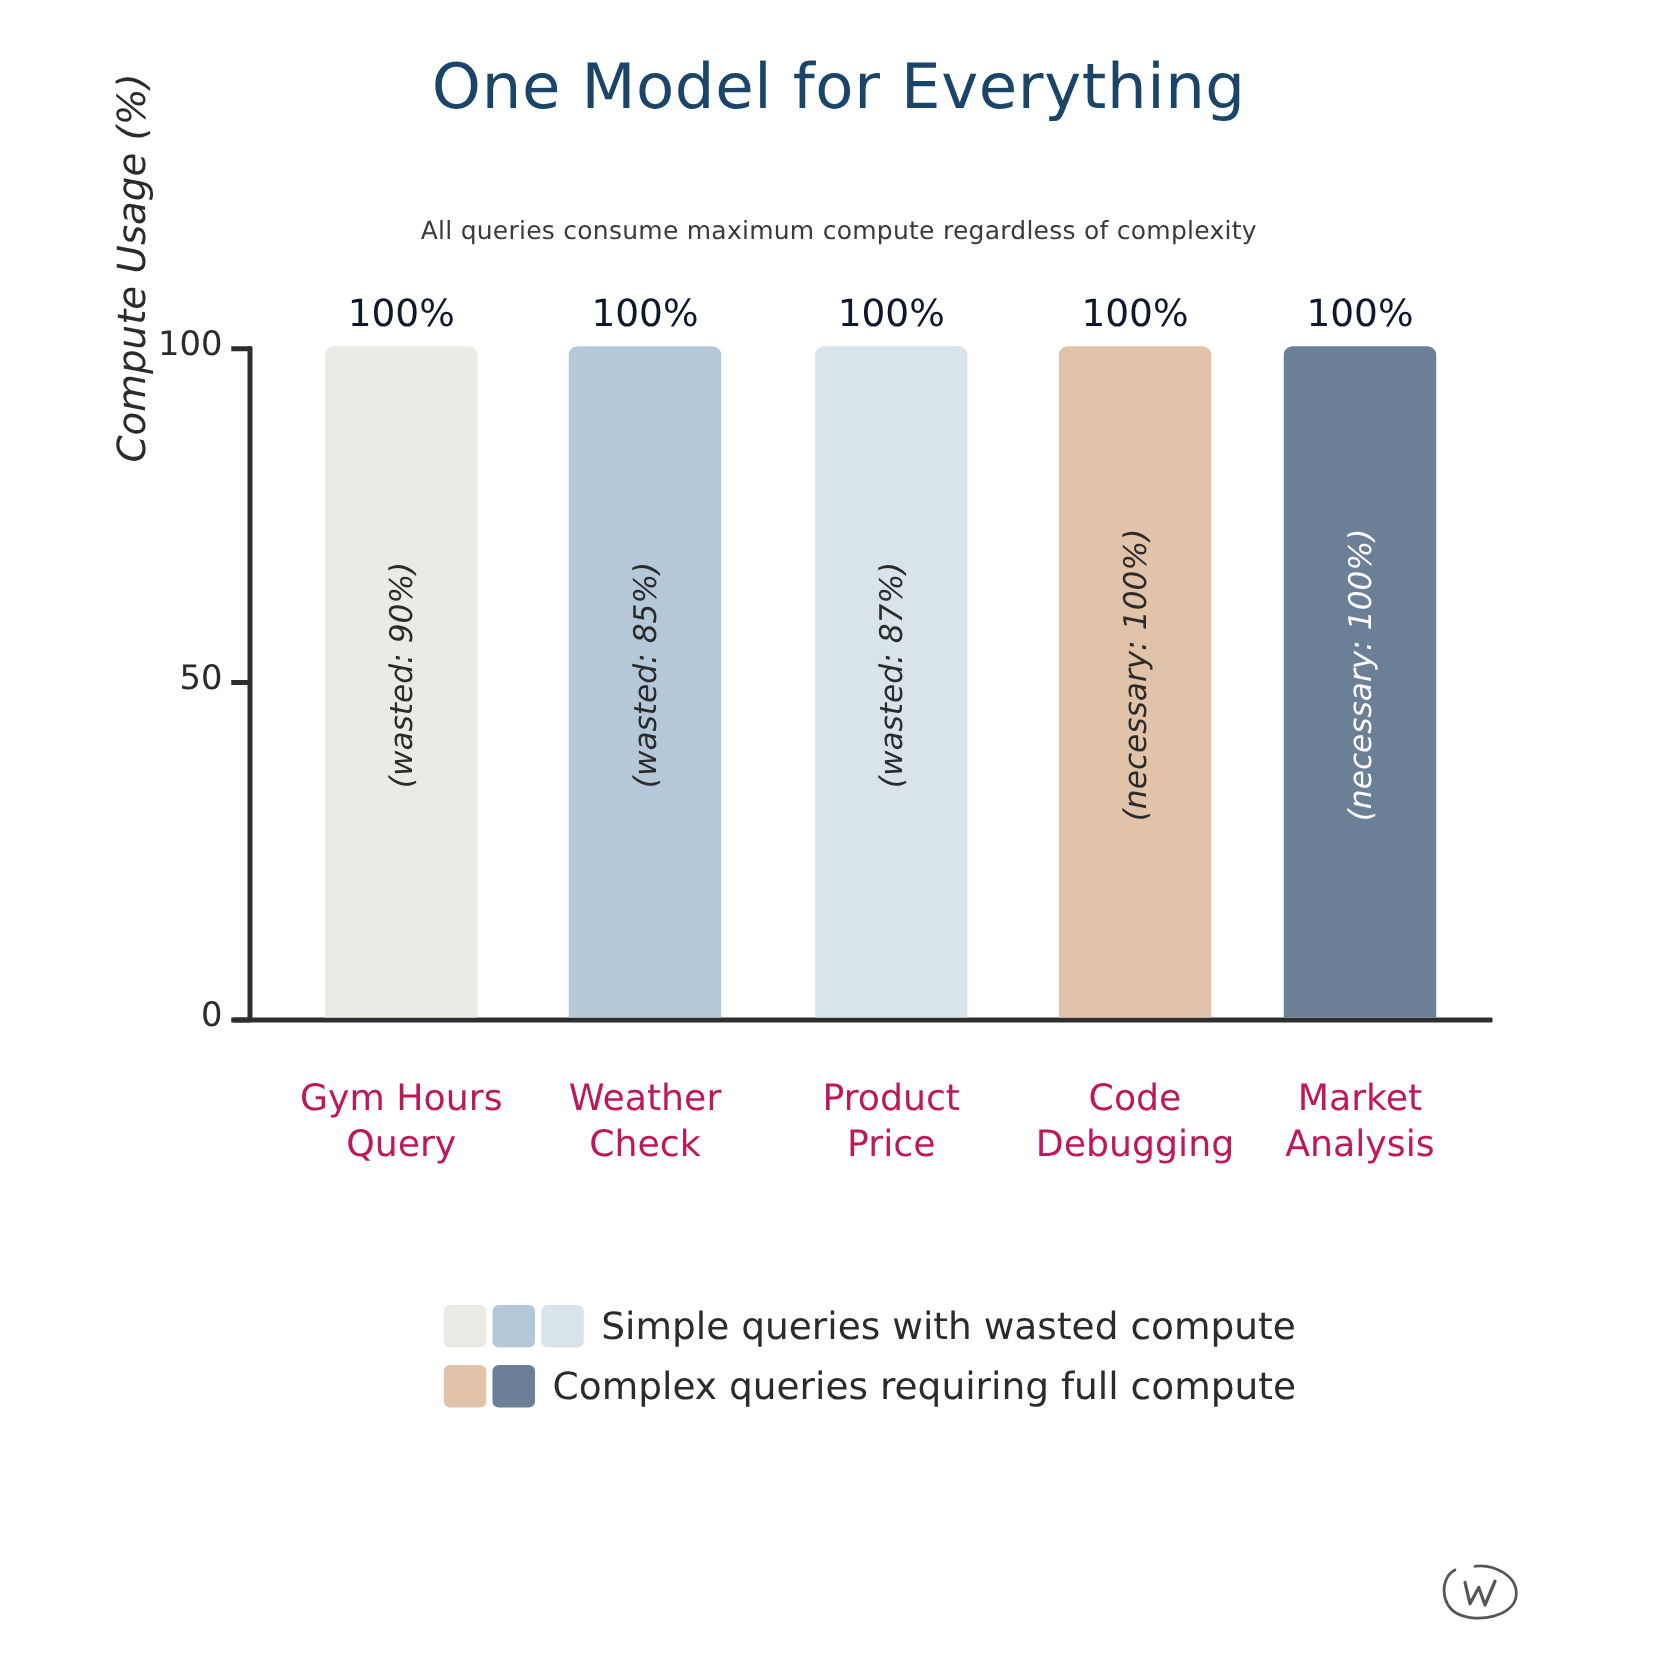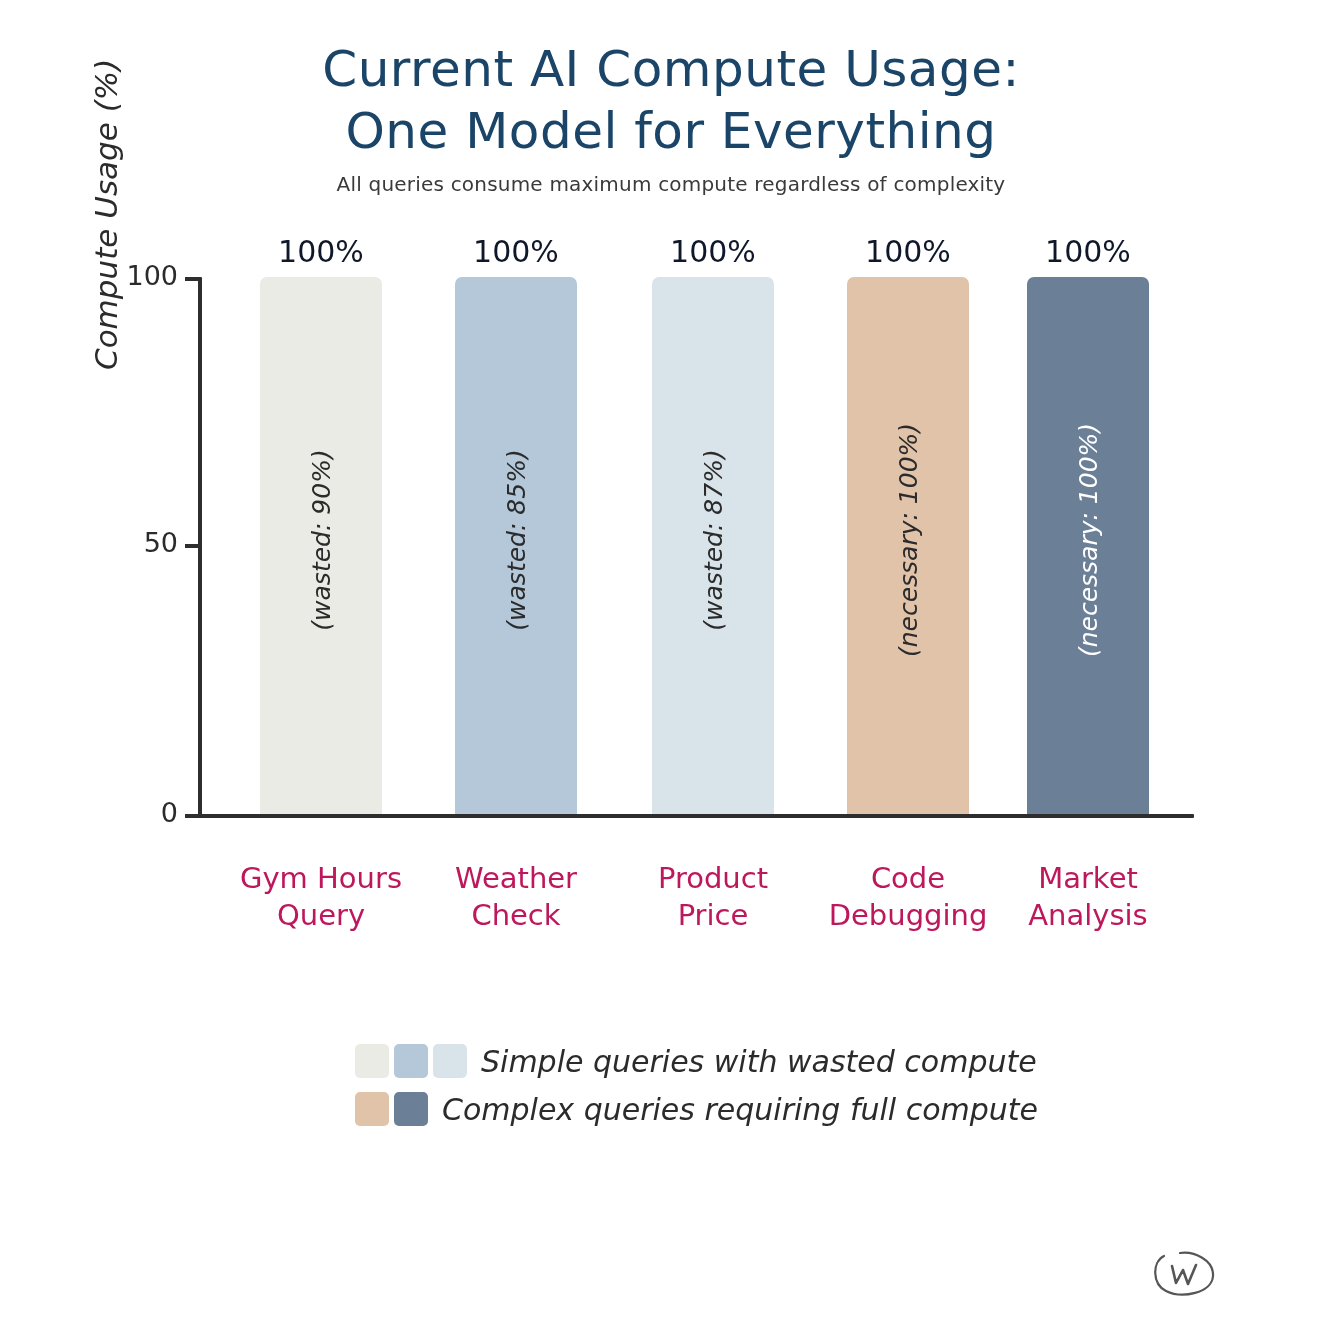--- a/index.html
+++ b/index.html
@@ -144,36 +144,34 @@
   .swatch {
     width: 34px; height: 34px;
     border-radius: 5px;
     margin-right: 5px;
   }
   .legend-text {
     margin-left: 9px;
     font-size: 30px;
     color: #2b2b2b;
     white-space: nowrap;
-    font-style: italic;
   }
 
   
   #watermark {
     position: absolute;
     right: 122px;
     bottom: 20px;
     width: 70px; height: 62px;
   }
 </style>
 </head>
 <body>
 
 <div id="title-block">
-  <div class="title-line">Current AI Compute Usage:</div>
   <div class="title-line">One Model for Everything</div>
 </div>
 
 <div id="subtitle">All queries consume maximum compute regardless of complexity</div>
 
 <div id="plot">
   <div id="y-spine"></div>
   <div id="x-spine"></div>
 
   <div class="tick t100"></div>

